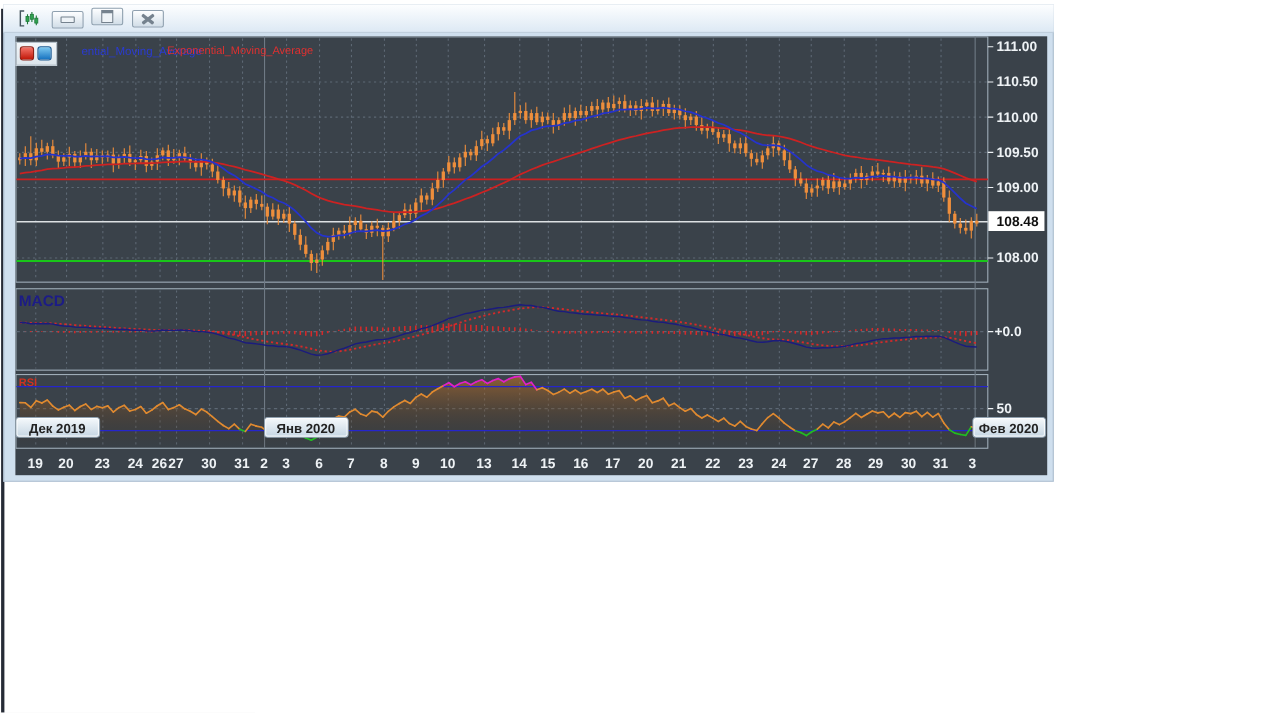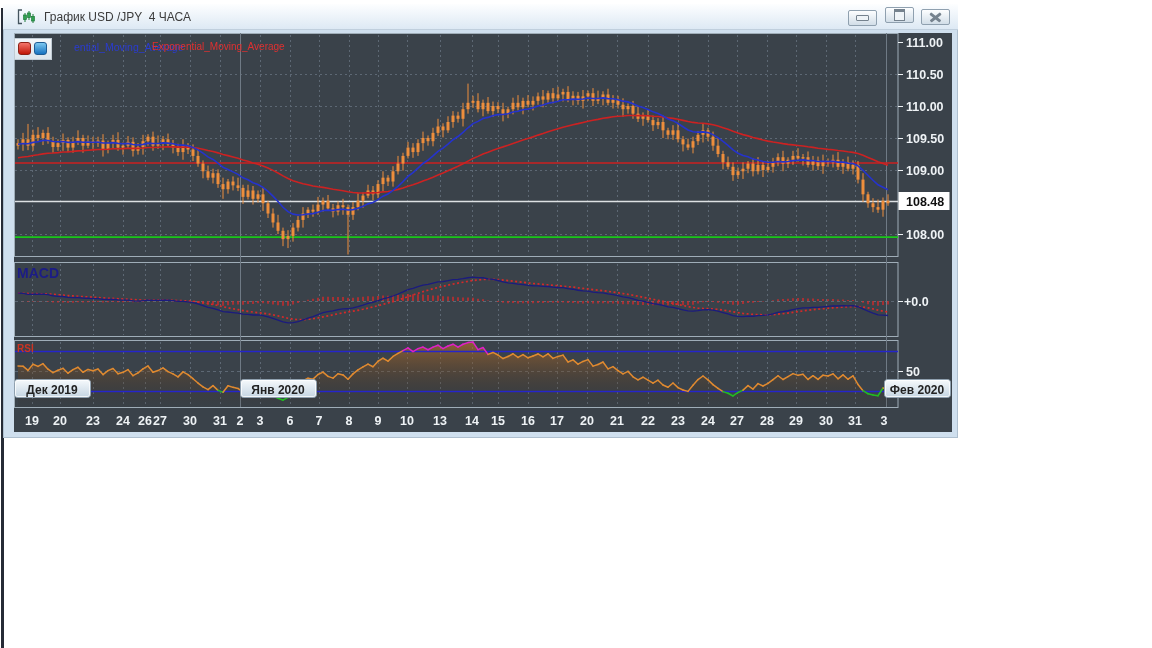--- a/index.html
+++ b/index.html
@@ -47,21 +47,20 @@
     <div class="titlebar">
       <svg class="app-icon" viewBox="0 0 20 16">
         <path d="M6 1 H2.5 V14.5 H6" fill="none" stroke="#45555f" stroke-width="1.3"></path>
         <line x1="9" y1="4" x2="9" y2="13" stroke="#1d7a38" stroke-width="1"></line>
         <rect x="7.6" y="6" width="2.8" height="4.5" fill="#2fa050" stroke="#1d7a38" stroke-width="0.7"></rect>
         <line x1="13" y1="2" x2="13" y2="11" stroke="#1d7a38" stroke-width="1"></line>
         <rect x="11.6" y="4" width="2.8" height="4.5" fill="#2fa050" stroke="#1d7a38" stroke-width="0.7"></rect>
         <line x1="17" y1="5" x2="17" y2="14" stroke="#1d7a38" stroke-width="1"></line>
         <rect x="15.6" y="7.5" width="2.8" height="4.5" fill="#2fa050" stroke="#1d7a38" stroke-width="0.7"></rect>
       </svg>
-      <span class="title">График USD /JPY  4 ЧАСА</span>
       <span>
         <button class="win-btn">
             <span class="glyph-min"></span>
           </button>
         <button class="win-btn">
             <span class="glyph-restore"></span>
           </button>
         <button class="win-btn">
             <span class="glyph-close"></span>
           </button>

